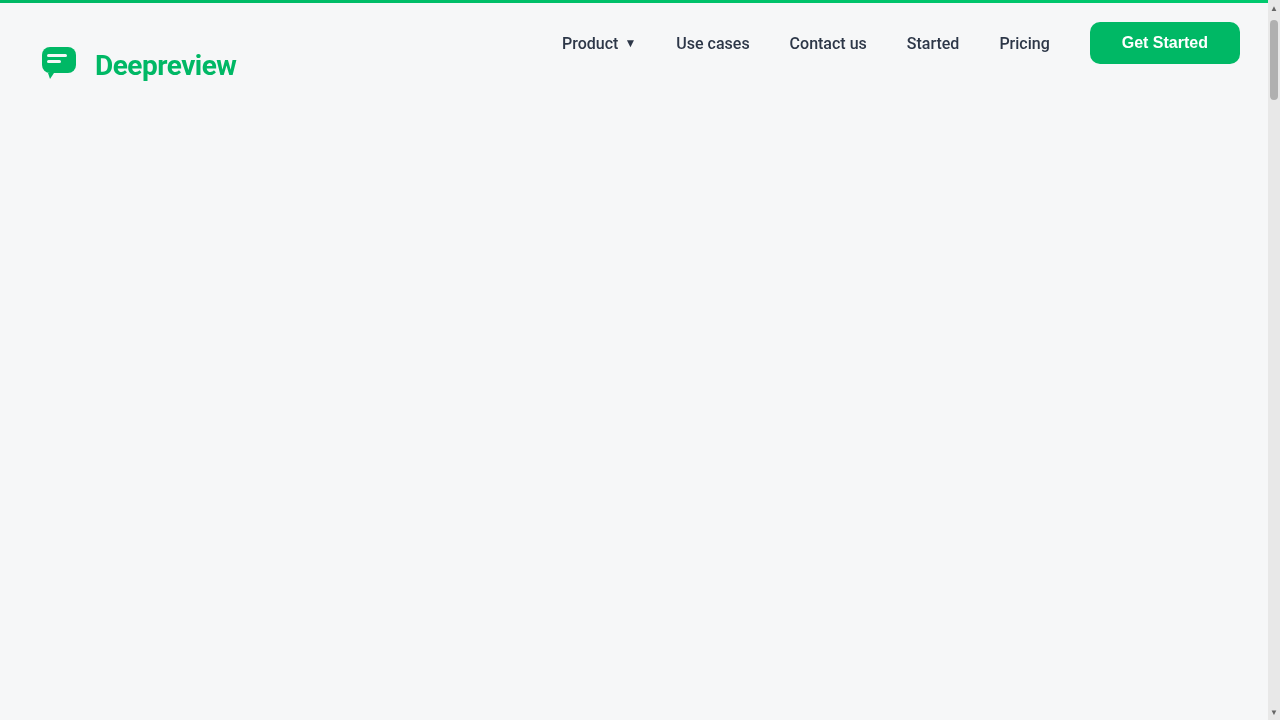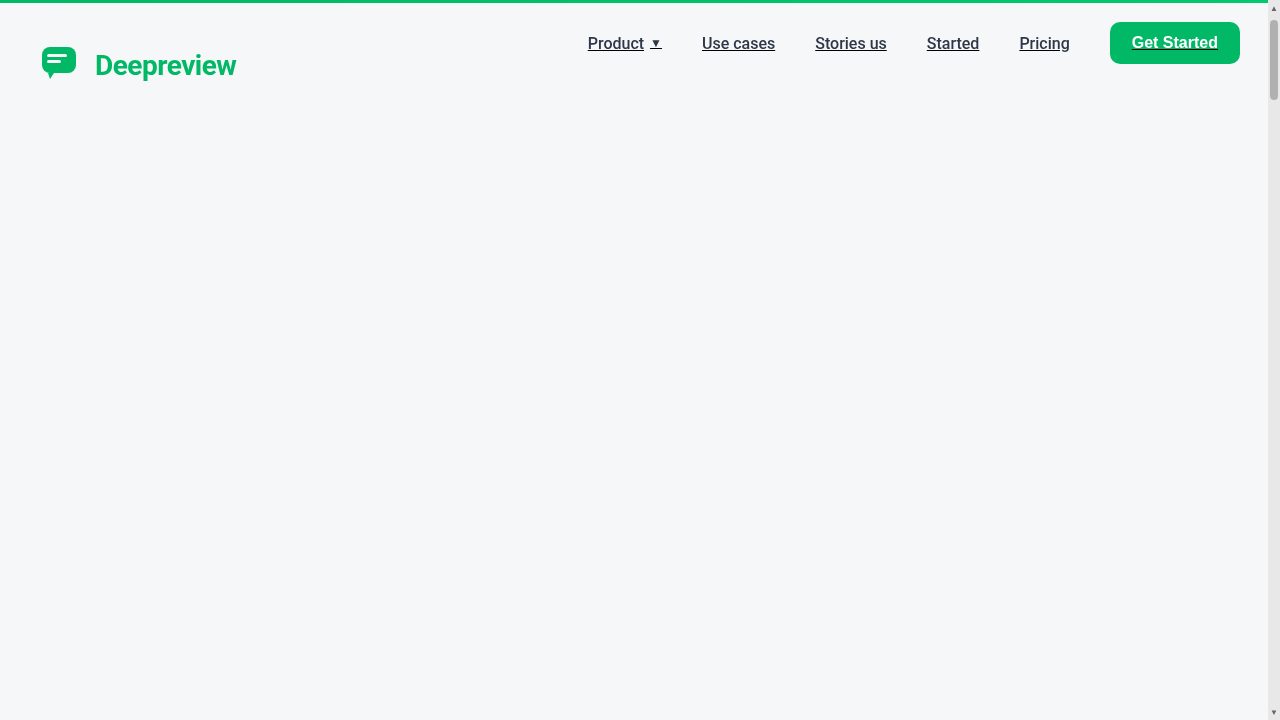--- a/index.html
+++ b/index.html
@@ -52,21 +52,20 @@
       font-size: 28px;
       font-weight: 700;
       color: #00b865;
       letter-spacing: -0.5px;
     }
 
     nav {
       display: flex;
       align-items: center;
       gap: 8px;
-      text-decoration: underline;
     }
 
     .nav-item {
       display: flex;
       align-items: center;
       gap: 4px;
       padding: 8px 16px;
       font-size: 16px;
       color: #2d3748;
       font-weight: 500;
@@ -79,21 +78,21 @@
     .nav-item .chevron {
       font-size: 12px;
       color: #2d3748;
       margin-left: 2px;
     }
 
     .get-started-btn {
       background-color: #00b865;
       color: white;
       border: none;
-      padding: 12px 22px;
+      padding: 12px 32px;
       border-radius: 10px;
       font-size: 16px;
       font-weight: 600;
       cursor: pointer;
       margin-left: 16px;
       transition: background 0.15s;
     }
 
     .scrollbar-area {
       position: absolute;
@@ -152,21 +151,21 @@
 
   <nav>
     <a class="nav-item" href="#">
       <span>Product</span>
       <span class="chevron">▼</span>
     </a>
     <a class="nav-item" href="#">
       <span>Use cases</span>
     </a>
     <a class="nav-item" href="#">
-      <span>Stories us</span>
+      <span>Contact us</span>
     </a>
     <a class="nav-item" href="#">
       <span>Started</span>
     </a>
     <a class="nav-item" href="#">
       <span>Pricing</span>
     </a>
     <button class="get-started-btn">Get Started</button>
   </nav>
 </header>

